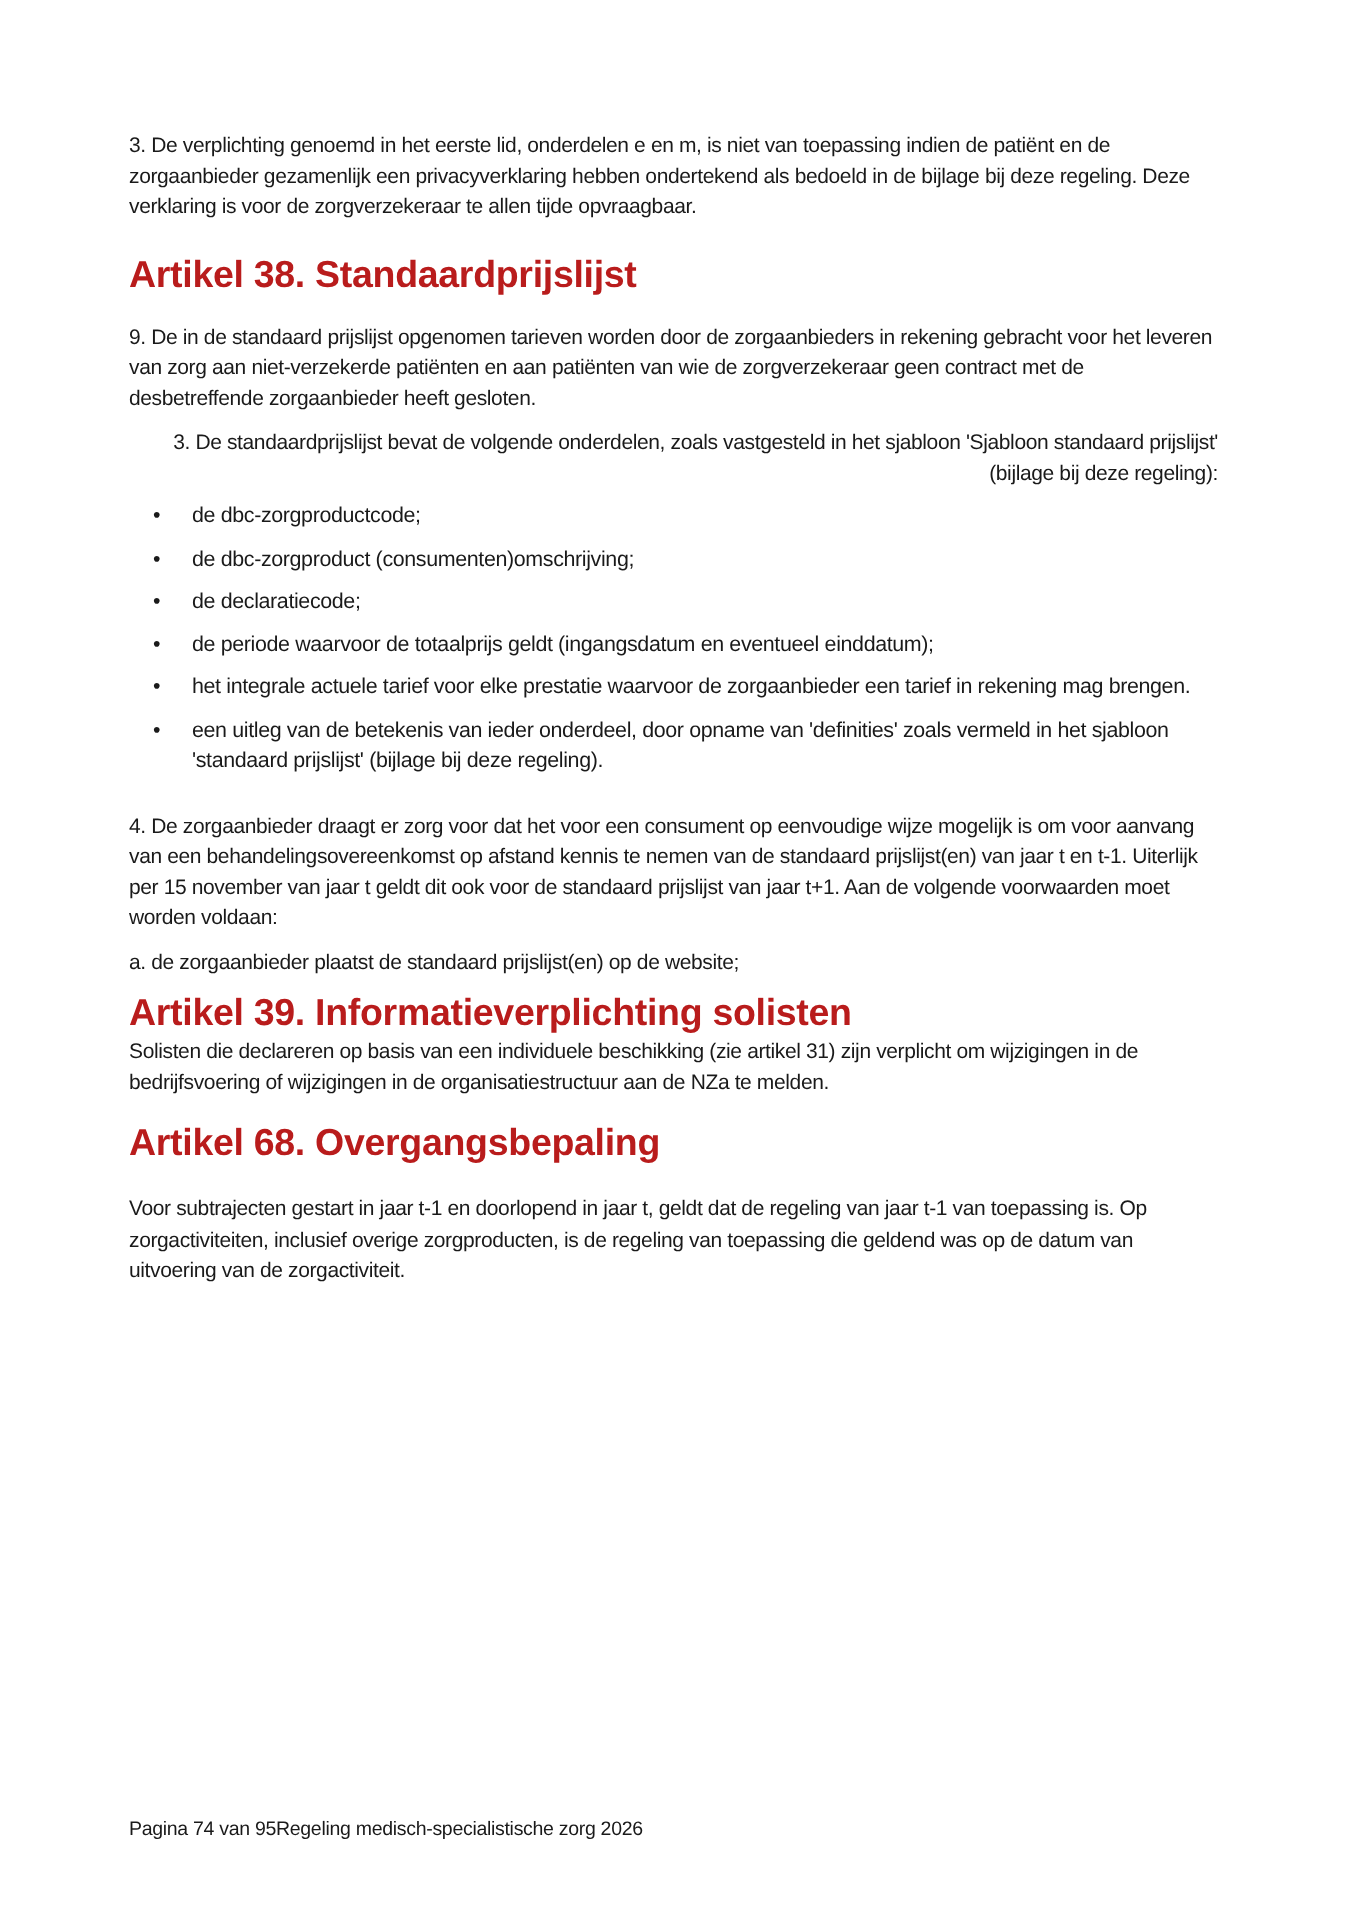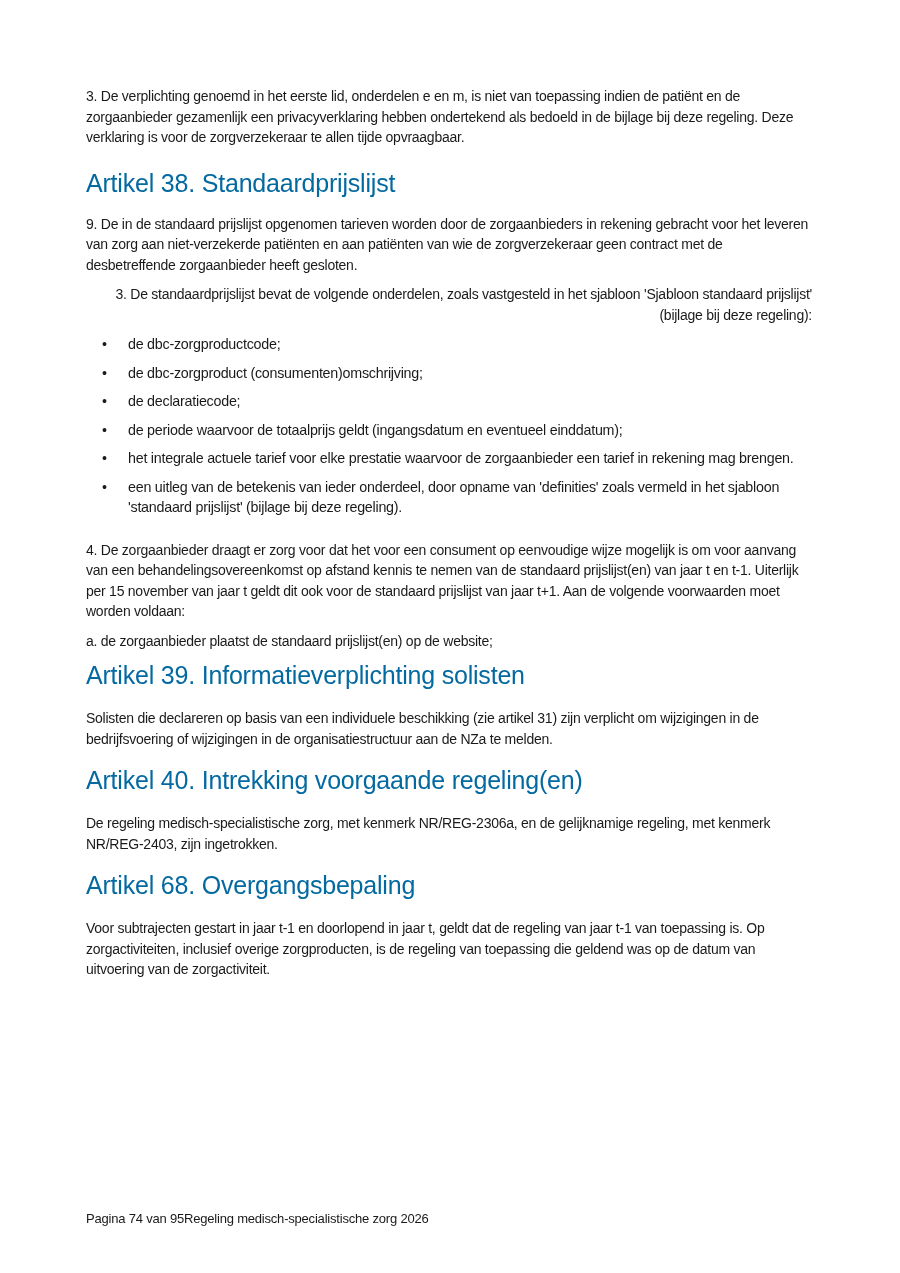--- a/index.html
+++ b/index.html
@@ -3,21 +3,21 @@
 <meta charset="utf-8">
 <style>
   html, body { margin: 0; padding: 0; background: #ffffff; }
   body {
     width: 900px; height: 1273px; position: relative; overflow: hidden;
     font-family: "Liberation Sans", "DejaVu Sans", sans-serif;
     color: #1a1a1a;
   }
   .page { position: absolute; left: 86px; top: 86px; width: 726px; }
   p { margin: 0; font-size: 14px; line-height: 20.5px; letter-spacing: -0.25px; }
-  h2 { margin: 0; font-weight: normal; font-size: 25px; line-height: 30px; letter-spacing: -0.2px; color: #0369a1; }
+  h2 { margin: 0; font-weight: bold; font-size: 25px; line-height: 30px; letter-spacing: -0.2px; color: #b91c1c; }
   .p-gap { margin-bottom: 9px; }
   ul.bullets { list-style: none; margin: 0; padding: 0; }
   ul.bullets li { position: relative; padding-left: 42px; font-size: 14.3px; line-height: 20.5px; letter-spacing: -0.25px; margin-bottom: 8px; }
   ul.bullets li .bullet { position: absolute; left: 16px; top: 0; }
   .footer { position: absolute; left: 86px; top: 1211px; width: 726px; font-size: 13px; display: flex; letter-spacing: -0.2px; }
 </style>
 </head>
 <body>
 
 <div class="page">
@@ -33,28 +33,24 @@
       <li><span class="bullet">•</span><span>de declaratiecode;</span></li>
       <li><span class="bullet">•</span><span>de periode waarvoor de totaalprijs geldt (ingangsdatum en eventueel einddatum);</span></li>
       <li><span class="bullet">•</span><span>het integrale actuele tarief voor elke prestatie waarvoor de zorgaanbieder een tarief in rekening mag brengen.</span></li>
       <li><span class="bullet">•</span><span>een uitleg van de betekenis van ieder onderdeel, door opname van 'definities' zoals vermeld in het sjabloon 'standaard prijslijst' (bijlage bij deze regeling).</span></li>
     </ul>
     <p class="p-gap" style="margin-top:22px;">4. De zorgaanbieder draagt er zorg voor dat het voor een consument op eenvoudige wijze mogelijk is om voor aanvang van een behandelingsovereenkomst op afstand kennis te nemen van de standaard prijslijst(en) van jaar t en t-1. Uiterlijk per 15 november van jaar t geldt dit ook voor de standaard prijslijst van jaar t+1. Aan de volgende voorwaarden moet worden voldaan:</p>
     <p class="p-gap">a. de zorgaanbieder plaatst de standaard prijslijst(en) op de website;</p>
   </section>
 
   <section>
-    <h2 style="margin-bottom:18px;">Artikel 39. Informatieverplichting solisten</h2>
+    <h2 style="">Artikel 39. Informatieverplichting solisten</h2>
     <p style="margin-bottom:16px;">Solisten die declareren op basis van een individuele beschikking (zie artikel 31) zijn verplicht om wijzigingen in de bedrijfsvoering of wijzigingen in de organisatiestructuur aan de NZa te melden.</p>
   </section>
 
-  <section>
-    <h2 style="margin-bottom:18px;">Artikel 40. Intrekking voorgaande regeling(en)</h2>
-    <p style="margin-bottom:16px;">De regeling medisch-specialistische zorg, met kenmerk NR/REG-2306a, en de gelijknamige regeling, met kenmerk NR/REG-2403, zijn ingetrokken.</p>
-  </section>
 
   <section>
     <h2 style="margin-bottom:18px;">Artikel 68. Overgangsbepaling</h2>
     <p>Voor subtrajecten gestart in jaar t-1 en doorlopend in jaar t, geldt dat de regeling van jaar t-1 van toepassing is. Op zorgactiviteiten, inclusief overige zorgproducten, is de regeling van toepassing die geldend was op de datum van uitvoering van de zorgactiviteit.</p>
   </section>
 </div>
 
 <div class="footer">
   <span>Pagina 74 van 95</span>
   <span>Regeling medisch-specialistische zorg 2026</span>

